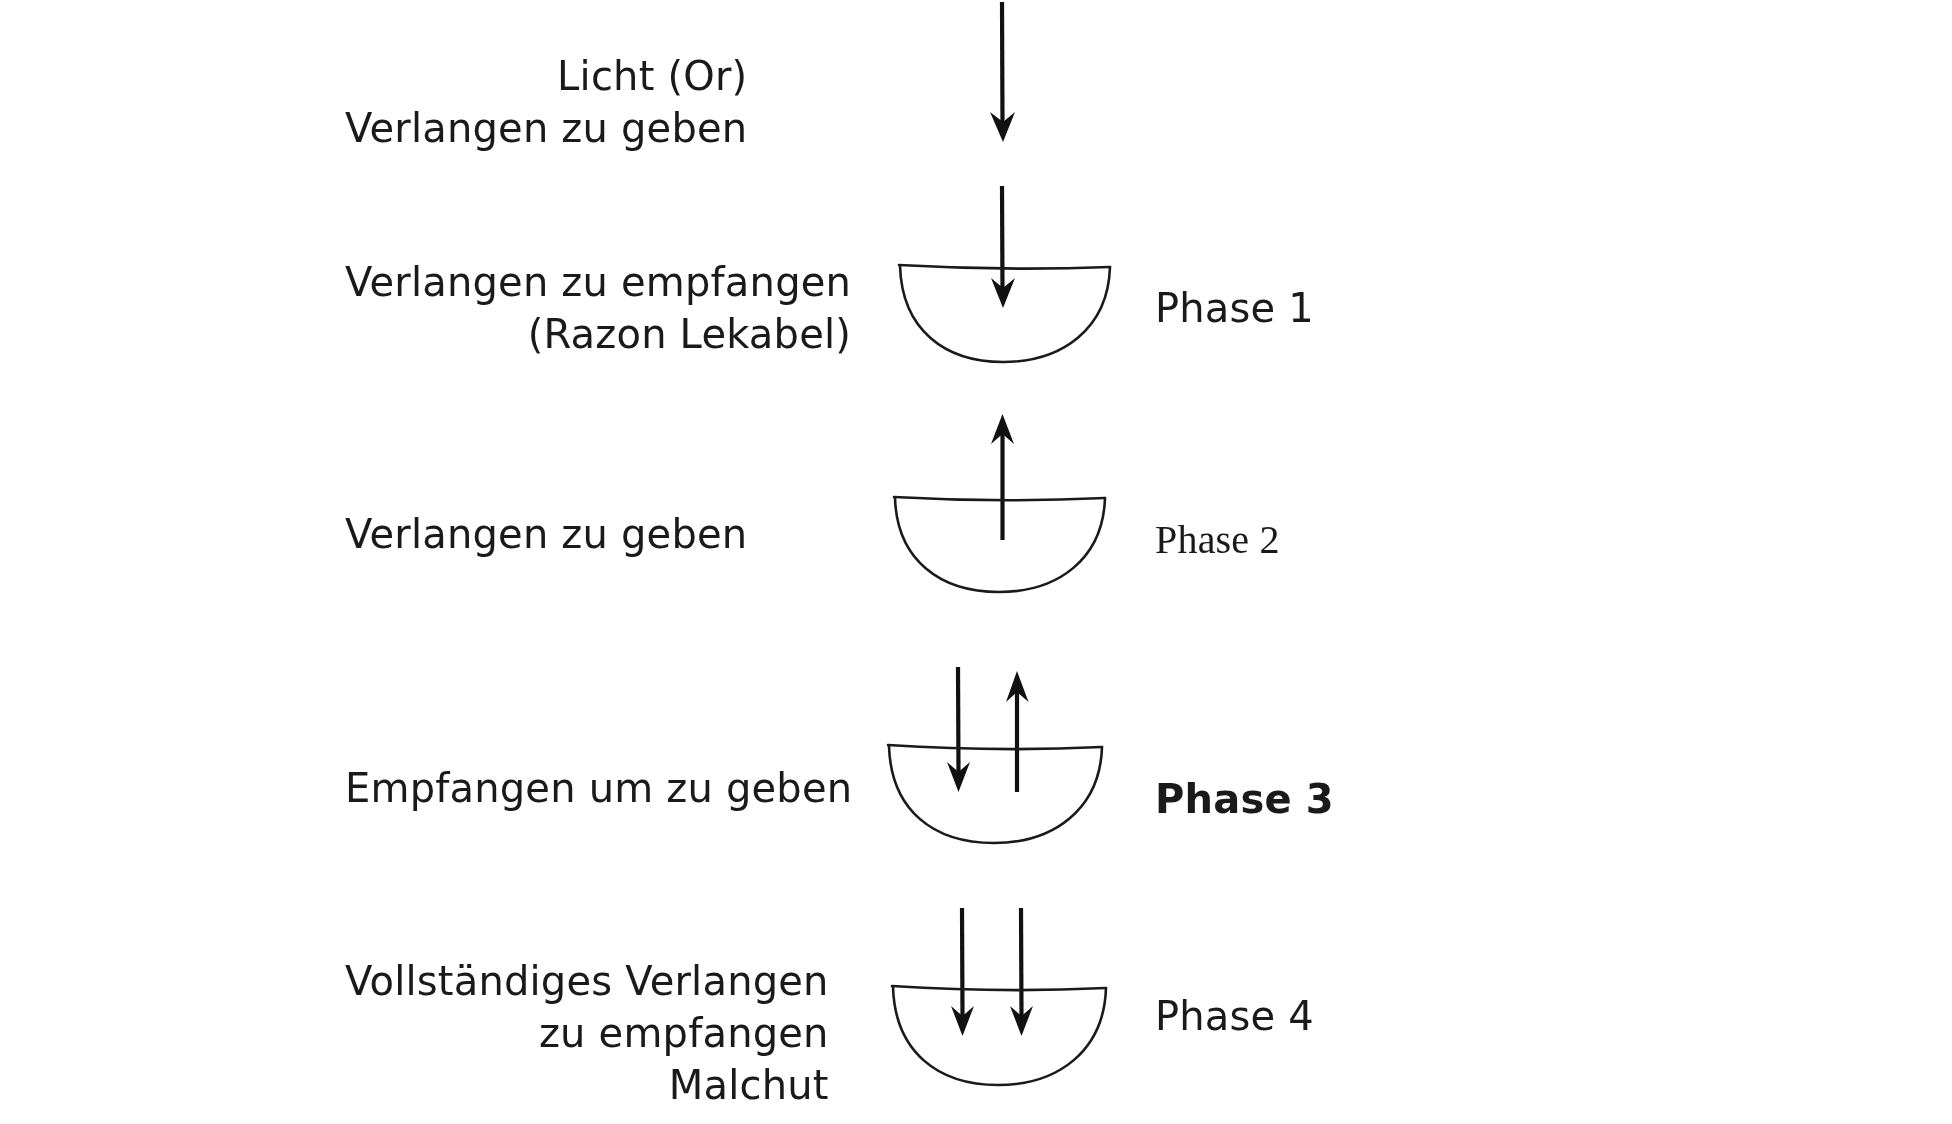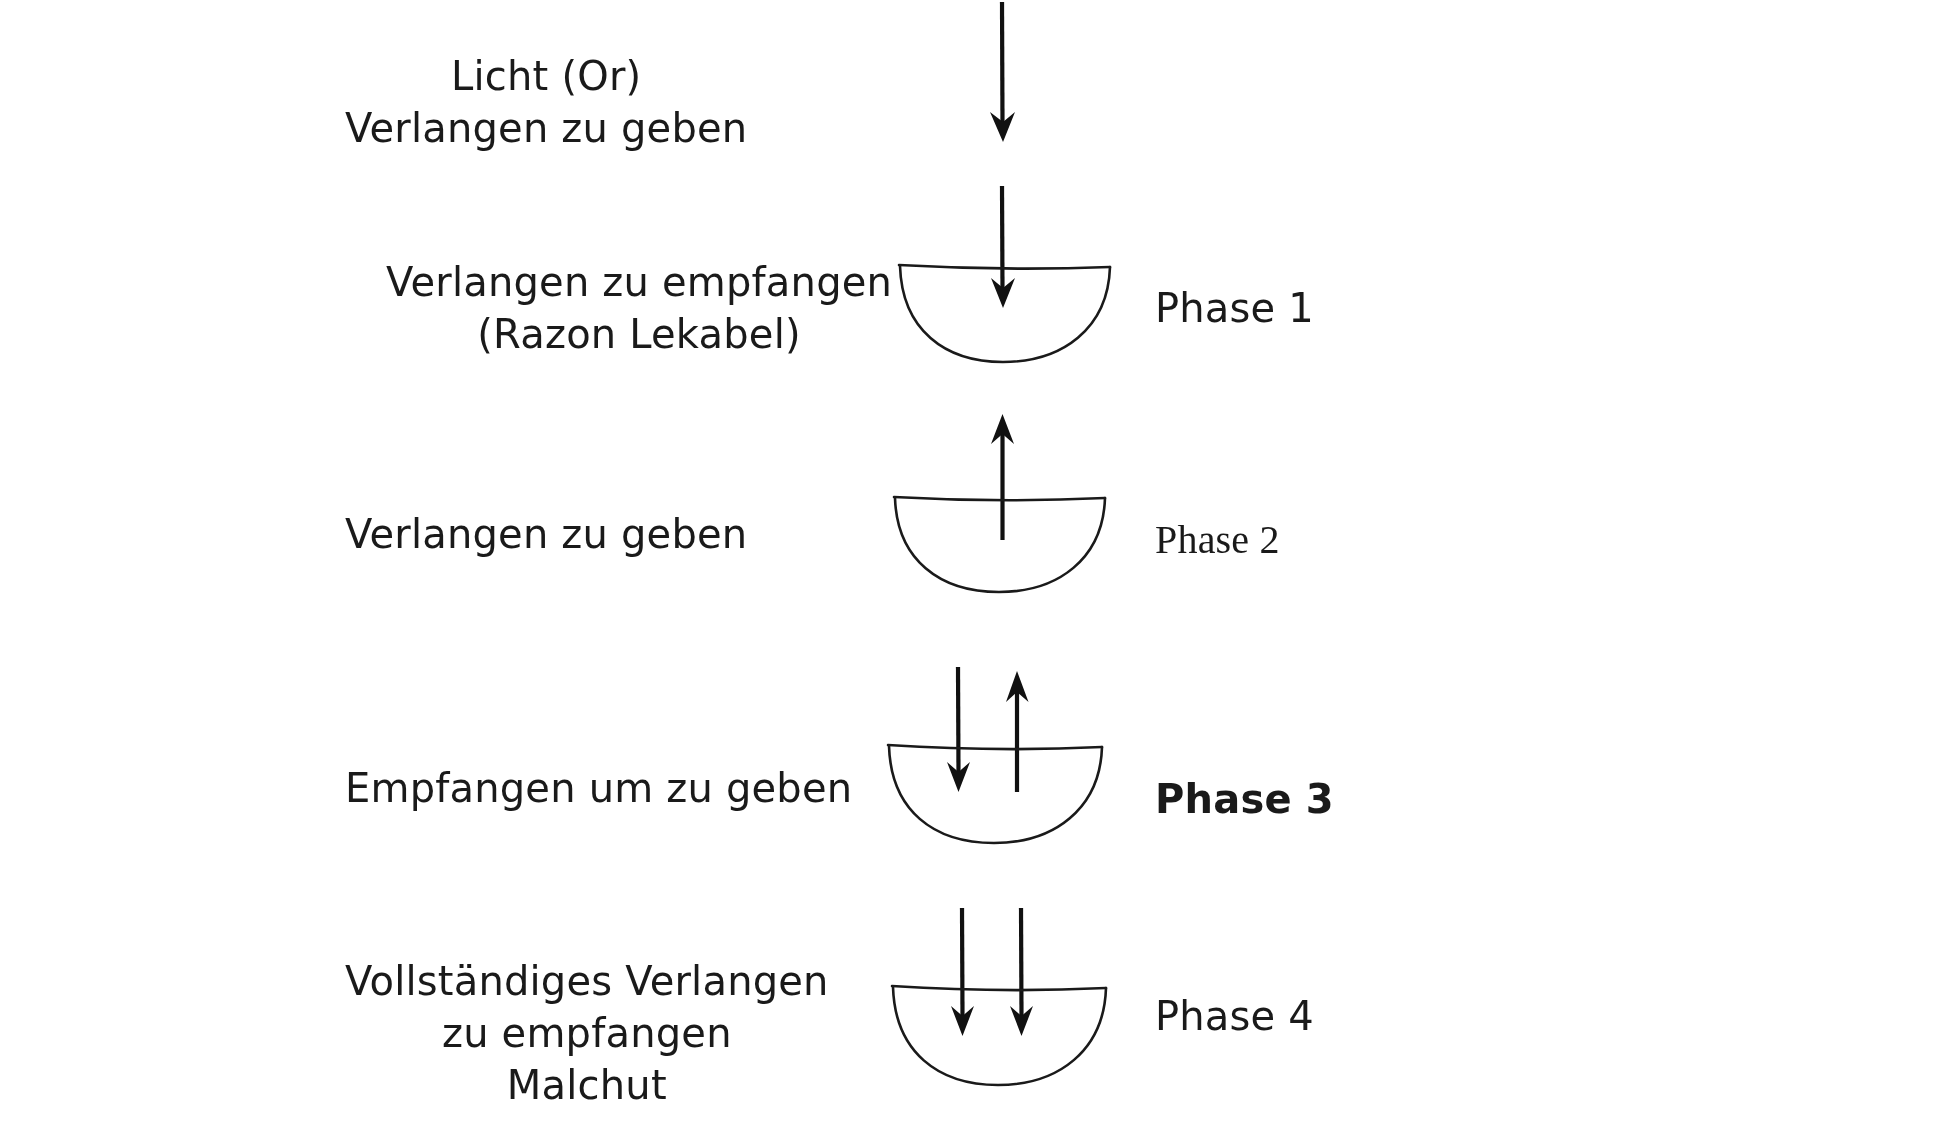--- a/index.html
+++ b/index.html
@@ -15,21 +15,21 @@
     overflow: hidden;
     font-family: "DejaVu Sans", sans-serif;
   }
   .left-label {
     position: absolute;
     color: #1a1a1a;
     font-size: 40px;
     line-height: 52px;
     letter-spacing: 0.2px;
     white-space: pre-line;
-    text-align: center;
+    text-align: right;
     font-weight: 400;
   }
   .phase-label {
     position: absolute;
     color: #1a1a1a;
     font-size: 40px;
     line-height: 48px;
     letter-spacing: 0.2px;
     font-weight: 400;
     white-space: nowrap;
@@ -101,21 +101,21 @@
       <path class="arrow-line" d="M 1021 908 L 1021.5 1016"></path>
       <path class="arrow-head" d="M 1010 1006 L 1021.5 1036 L 1033 1006 L 1021.5 1016 Z"></path>
       <path class="bowl-path" d="M 892 986 Q 1000 993 1106 988"></path>
       <path class="bowl-path" d="M 893 987 C 895 1052 938 1085 998 1085 C 1058 1085 1104 1051 1106 988"></path>
     </g>
   </svg>
 
   <div class="left-label" style="left:345px; top:50px;">Licht (Or)
 Verlangen zu geben</div>
 
-  <div class="left-label" style="left:345px; top:256px;margin-left:41px;">Verlangen zu empfangen
+  <div class="left-label" style="left:345px; top:256px;">Verlangen zu empfangen
 (Razon Lekabel)</div>
 
   <div class="left-label" style="left:345px; top:508px;">Verlangen zu geben</div>
 
   <div class="left-label" style="left:345px; top:955px;">Vollständiges Verlangen
 zu empfangen
 Malchut</div>
 
   <div class="left-label" style="left:345px; top:762px;">Empfangen um zu geben</div>
 

